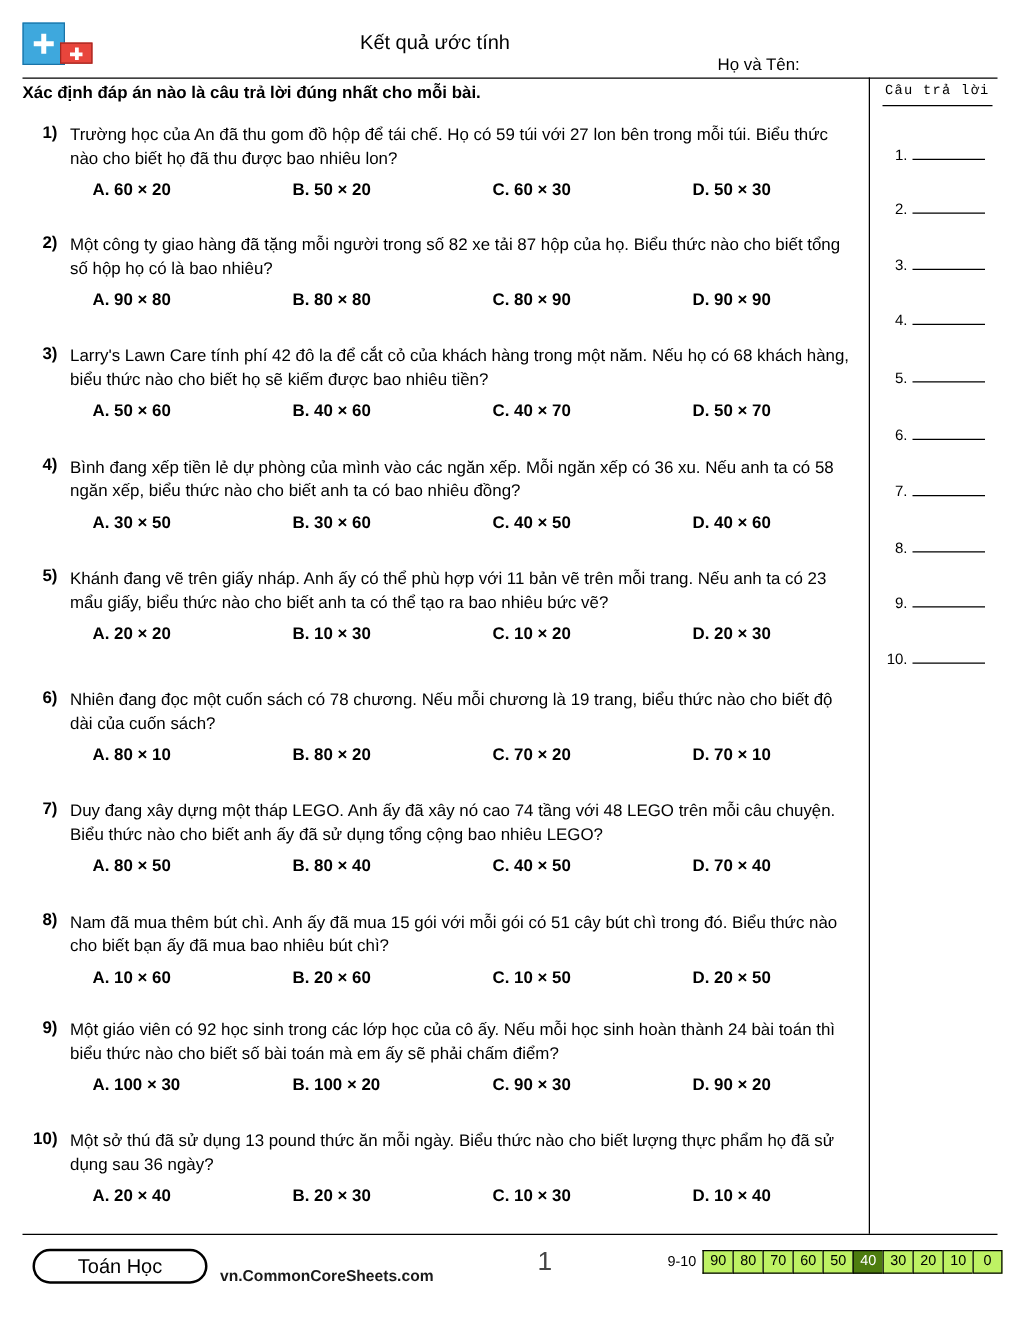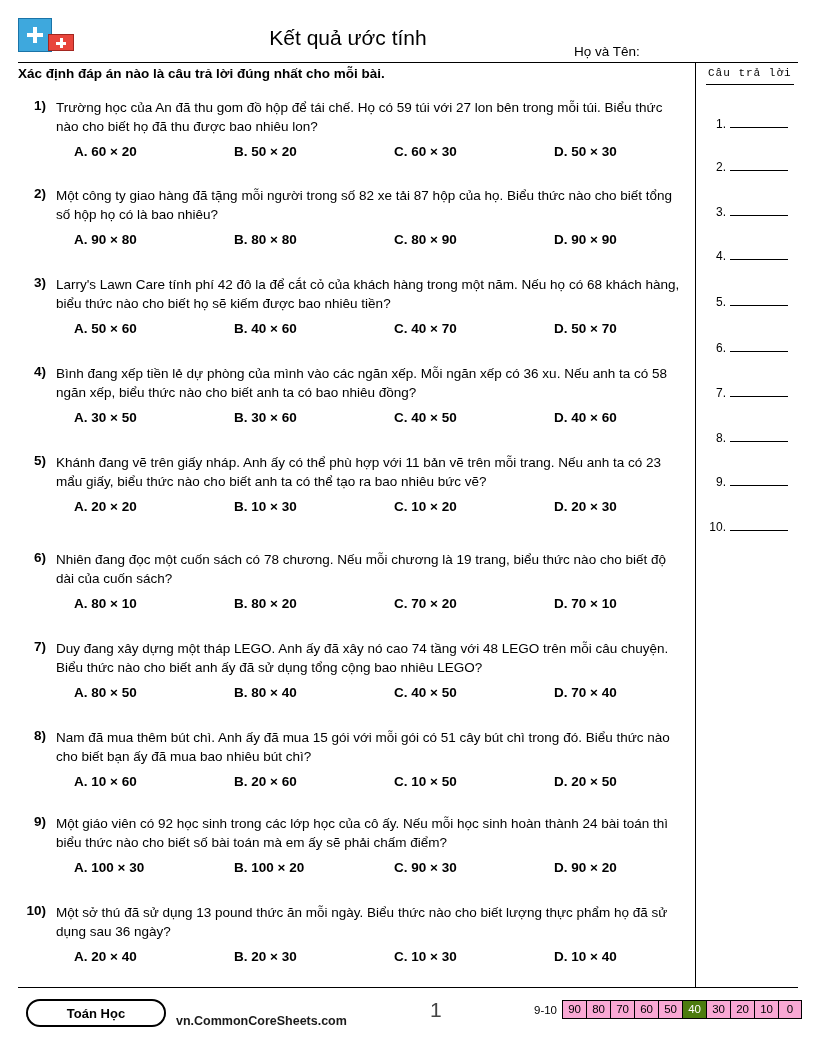--- a/index.html
+++ b/index.html
@@ -68,21 +68,21 @@
     background: #ffffff;
   }
   .logo-red-plus:before { left: 3.5px; top: 0; width: 3px; height: 10px; }
   .logo-red-plus:after  { left: 0; top: 3.5px; width: 10px; height: 3px; }
 
   .doc-title {
     position: absolute;
     left: 180px; top: 8px;
     width: 300px;
     text-align: center;
-    font-size: 21px;
+    font-size: 16px;
   }
   .name-label {
     position: absolute;
     left: 556px; top: 26px;
     font-size: 13.5px;
   }
   .name-rule {
     position: absolute;
     left: 556px; top: 46px;
     width: 130px;
@@ -185,22 +185,22 @@
     width: 780px;
     border-top: 1px solid #000;
   }
   .footer-badge {
     position: absolute;
     left: 26px; top: 999px;
     width: 140px; height: 28px;
     border: 2px solid #000;
     border-radius: 14px;
     text-align: center;
-    font-size: 13px;
-    font-weight: bold;
+    font-size: 16px;
+    font-weight: normal;
     line-height: 26px;
   }
   .footer-url {
     position: absolute;
     left: 176px; top: 1014px;
     font-size: 12.5px;
     font-weight: bold;
     color: #1a1a1a;
   }
   .page-number {
@@ -222,21 +222,21 @@
     padding: 2px 5px 0 0;
     font-size: 11.5px;
     line-height: 17px;
   }
   .score-cell {
     border: 1px solid #000;
     border-right: none;
     width: 24px;
     text-align: center;
     line-height: 17px;
-    background: #f9a8d4;
+    background: #bef264;
   }
   .score-cell:last-child { border-right: 1px solid #000; }
   .score-cell.hl { background: #4d7c0f; color: #fff; }
 </style>
 </head>
 <body>
 
 <div class="page">
 
   <div class="header">

